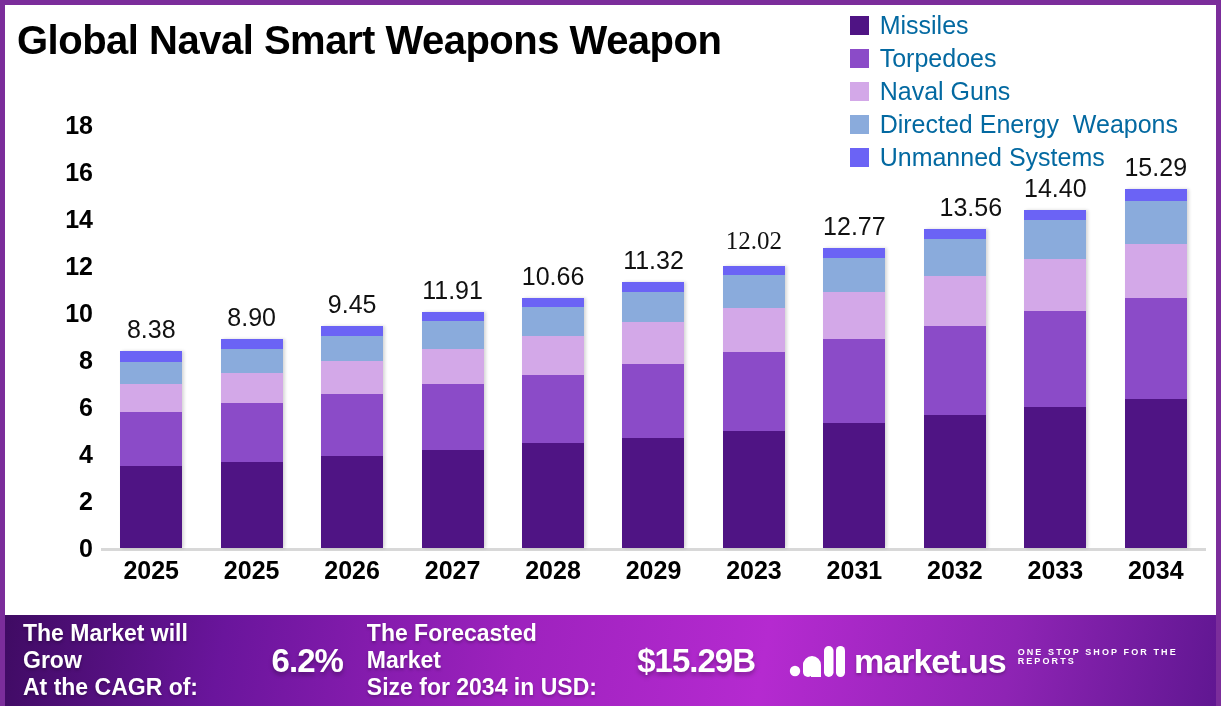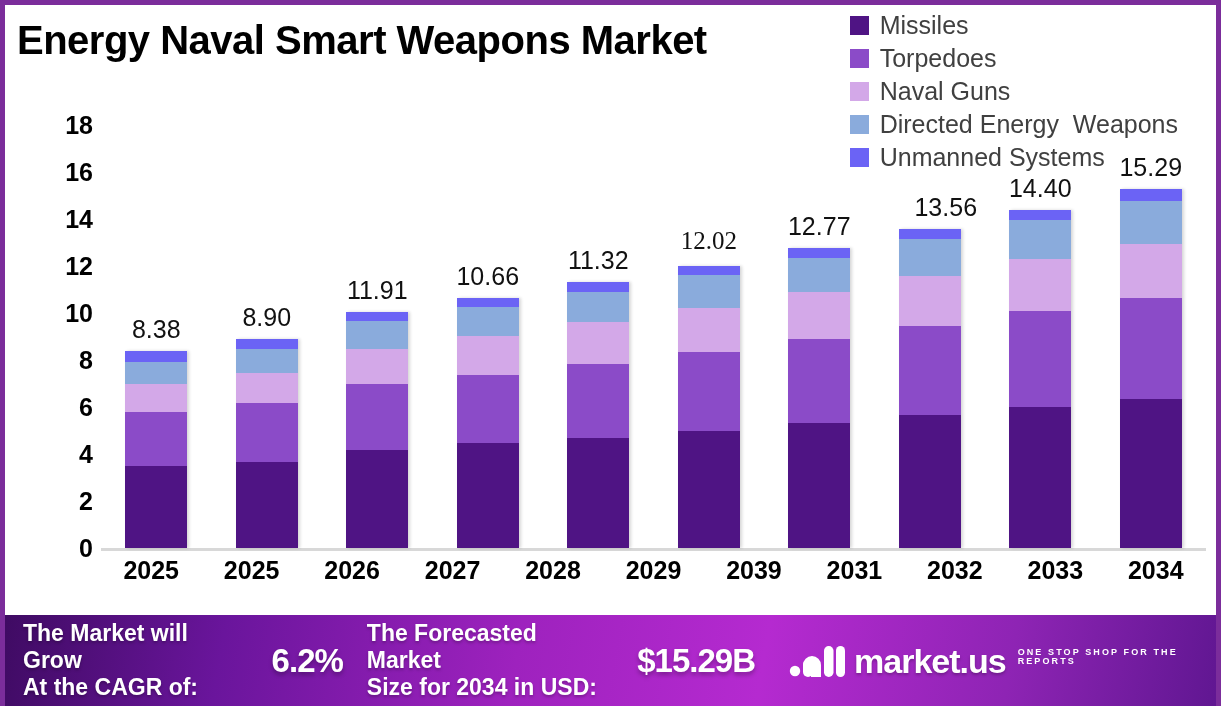--- a/index.html
+++ b/index.html
@@ -58,21 +58,21 @@
     height: 33px;
   }
   .legend-swatch {
     width: 19px;
     height: 19px;
     flex: 0 0 19px;
     margin-right: 11px;
   }
   .legend-label {
     font-size: 25px;
-    color: #404040;
+    color: #0369a1;
     white-space: pre;
     line-height: 1;
   }
 
   
   .plot {
     position: absolute;
     left: 0;
     top: 120px;
     width: 1211px;
@@ -220,21 +220,21 @@
     margin-top: 4px;
     line-height: 1;
   }
 </style>
 </head>
 <body>
 
 <div id="infographic">
 
   <div class="header">
-    <div class="title">Energy Naval Smart Weapons Market</div>
+    <div class="title">Global Naval Smart Weapons Weapon</div>
   </div>
 
   <div class="legend">
       <div class="legend-row">
         <span class="legend-swatch" style="background: rgb(79, 20, 132);"></span>
         <span class="legend-label">Missiles</span>
       </div>
       <div class="legend-row">
         <span class="legend-swatch" style="background: rgb(139, 75, 200);"></span>
         <span class="legend-label">Torpedoes</span>
@@ -282,20 +282,30 @@
           <div class="bar-total" style="bottom: 218.15px;">8.90</div>
           <div class="bar-stack">
             <div class="seg" style="background: rgb(79, 20, 132); height: 86.48px;"></div>
             <div class="seg" style="background: rgb(139, 75, 200); height: 58.75px;"></div>
             <div class="seg" style="background: rgb(211, 168, 232); height: 30.08px;"></div>
             <div class="seg" style="background: rgb(138, 171, 220); height: 23.5px;"></div>
             <div class="seg" style="background: rgb(107, 99, 245); height: 10.34px;"></div>
           </div>
         </div>
         <div class="bar-group">
+          <div class="bar-total" style="bottom: 231.075px;">9.45</div>
+          <div class="bar-stack">
+            <div class="seg" style="background: rgb(79, 20, 132); height: 92.12px;"></div>
+            <div class="seg" style="background: rgb(139, 75, 200); height: 62.04px;"></div>
+            <div class="seg" style="background: rgb(211, 168, 232); height: 32.9px;"></div>
+            <div class="seg" style="background: rgb(138, 171, 220); height: 25.38px;"></div>
+            <div class="seg" style="background: rgb(107, 99, 245); height: 9.635px;"></div>
+          </div>
+        </div>
+        <div class="bar-group">
           <div class="bar-total" style="bottom: 244.94px;">11.91</div>
           <div class="bar-stack">
             <div class="seg" style="background: rgb(79, 20, 132); height: 98.23px;"></div>
             <div class="seg" style="background: rgb(139, 75, 200); height: 65.33px;"></div>
             <div class="seg" style="background: rgb(211, 168, 232); height: 35.72px;"></div>
             <div class="seg" style="background: rgb(138, 171, 220); height: 27.26px;"></div>
             <div class="seg" style="background: rgb(107, 99, 245); height: 9.4px;"></div>
           </div>
         </div>
         <div class="bar-group">
@@ -371,21 +381,21 @@
       </div>
   </div>
 
   <div class="x-axis">
       <div class="x-tick">2025</div>
       <div class="x-tick">2025</div>
       <div class="x-tick">2026</div>
       <div class="x-tick">2027</div>
       <div class="x-tick">2028</div>
       <div class="x-tick">2029</div>
-      <div class="x-tick">2039</div>
+      <div class="x-tick">2023</div>
       <div class="x-tick">2031</div>
       <div class="x-tick">2032</div>
       <div class="x-tick">2033</div>
       <div class="x-tick">2034</div>
     </div>
 
   <div class="banner">
     <div class="banner-text cagr-label">The Market will Grow
 At the CAGR of:</div>
     <div class="banner-value cagr-value">6.2%</div>

